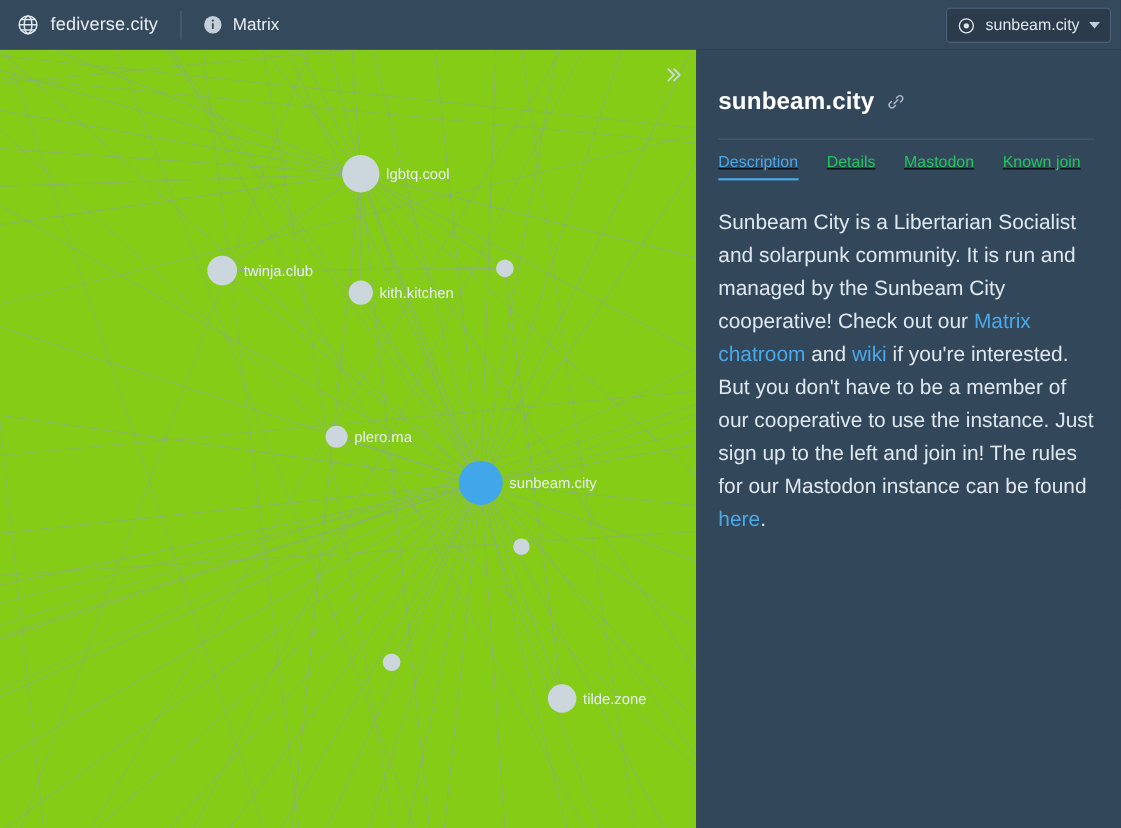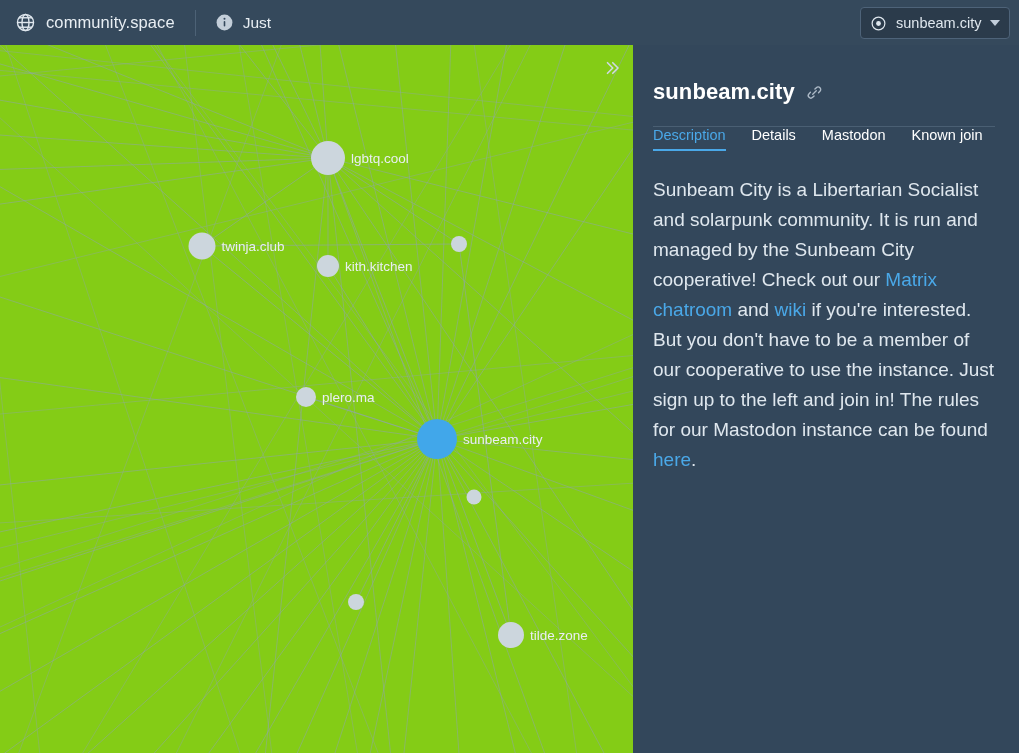--- a/index.html
+++ b/index.html
@@ -92,24 +92,25 @@
   .panel-title-row {
     display: flex; align-items: center; gap: 11px;
   }
   .panel-title {
     color: #ffffff; font-size: 22px; font-weight: bold;
     letter-spacing: .1px;
   }
   .tabs {
     margin-top: 21px;
     border-top: 1px solid #4a5f73;
-    display: flex; gap: 26px;
+    padding-top: 13px;
+    display: flex; gap: 26px; text-decoration: underline;
   }
   .tab {
-    font-size: 14.5px; color: #ffffff;
+    font-size: 14.5px; color: #22c55e;
     padding-bottom: 6px; cursor: pointer;
     border-bottom: 2px solid transparent;
     white-space: nowrap;
   }
   .tab.active { color: #4aa8e8; border-bottom-color: #4aa8e8; }
 
   .desc {
     margin-top: 24px;
     color: #dfe7ee;
     font-size: 19px;
@@ -125,34 +126,34 @@
   <div class="brand">
     <span class="icon">
       <svg width="21" height="21" viewBox="0 0 24 24" fill="none" stroke="#dfe7ee" stroke-width="1.6">
         <circle cx="12" cy="12" r="9.2"></circle>
         <ellipse cx="12" cy="12" rx="4" ry="9.2"></ellipse>
         <line x1="2.8" y1="12" x2="21.2" y2="12"></line>
         <line x1="4.3" y1="6.6" x2="19.7" y2="6.6"></line>
         <line x1="4.3" y1="17.4" x2="19.7" y2="17.4"></line>
       </svg>
     </span>
-    <span class="brand-label">community.space</span>
+    <span class="brand-label">fediverse.city</span>
   </div>
 
   <div class="divider-v"></div>
 
   <div class="about-link">
     <span class="icon">
       <svg width="19" height="19" viewBox="0 0 24 24">
         <circle cx="12" cy="12" r="10" fill="#c3ced9"></circle>
         <rect x="11" y="10" width="2" height="7" rx="1" fill="#35495c"></rect>
         <circle cx="12" cy="7.2" r="1.3" fill="#35495c"></circle>
       </svg>
     </span>
-    <span class="about-label">Just</span>
+    <span class="about-label">Matrix</span>
   </div>
 
   <div id="instance-select">
     <span class="icon">
       <svg width="17" height="17" viewBox="0 0 24 24" fill="none" stroke="#dfe7ee" stroke-width="1.7">
         <circle cx="12" cy="12" r="9"></circle>
         <circle cx="12" cy="12" r="3.4" fill="#dfe7ee" stroke="none"></circle>
       </svg>
     </span>
     <span class="sel-text">sunbeam.city</span>

